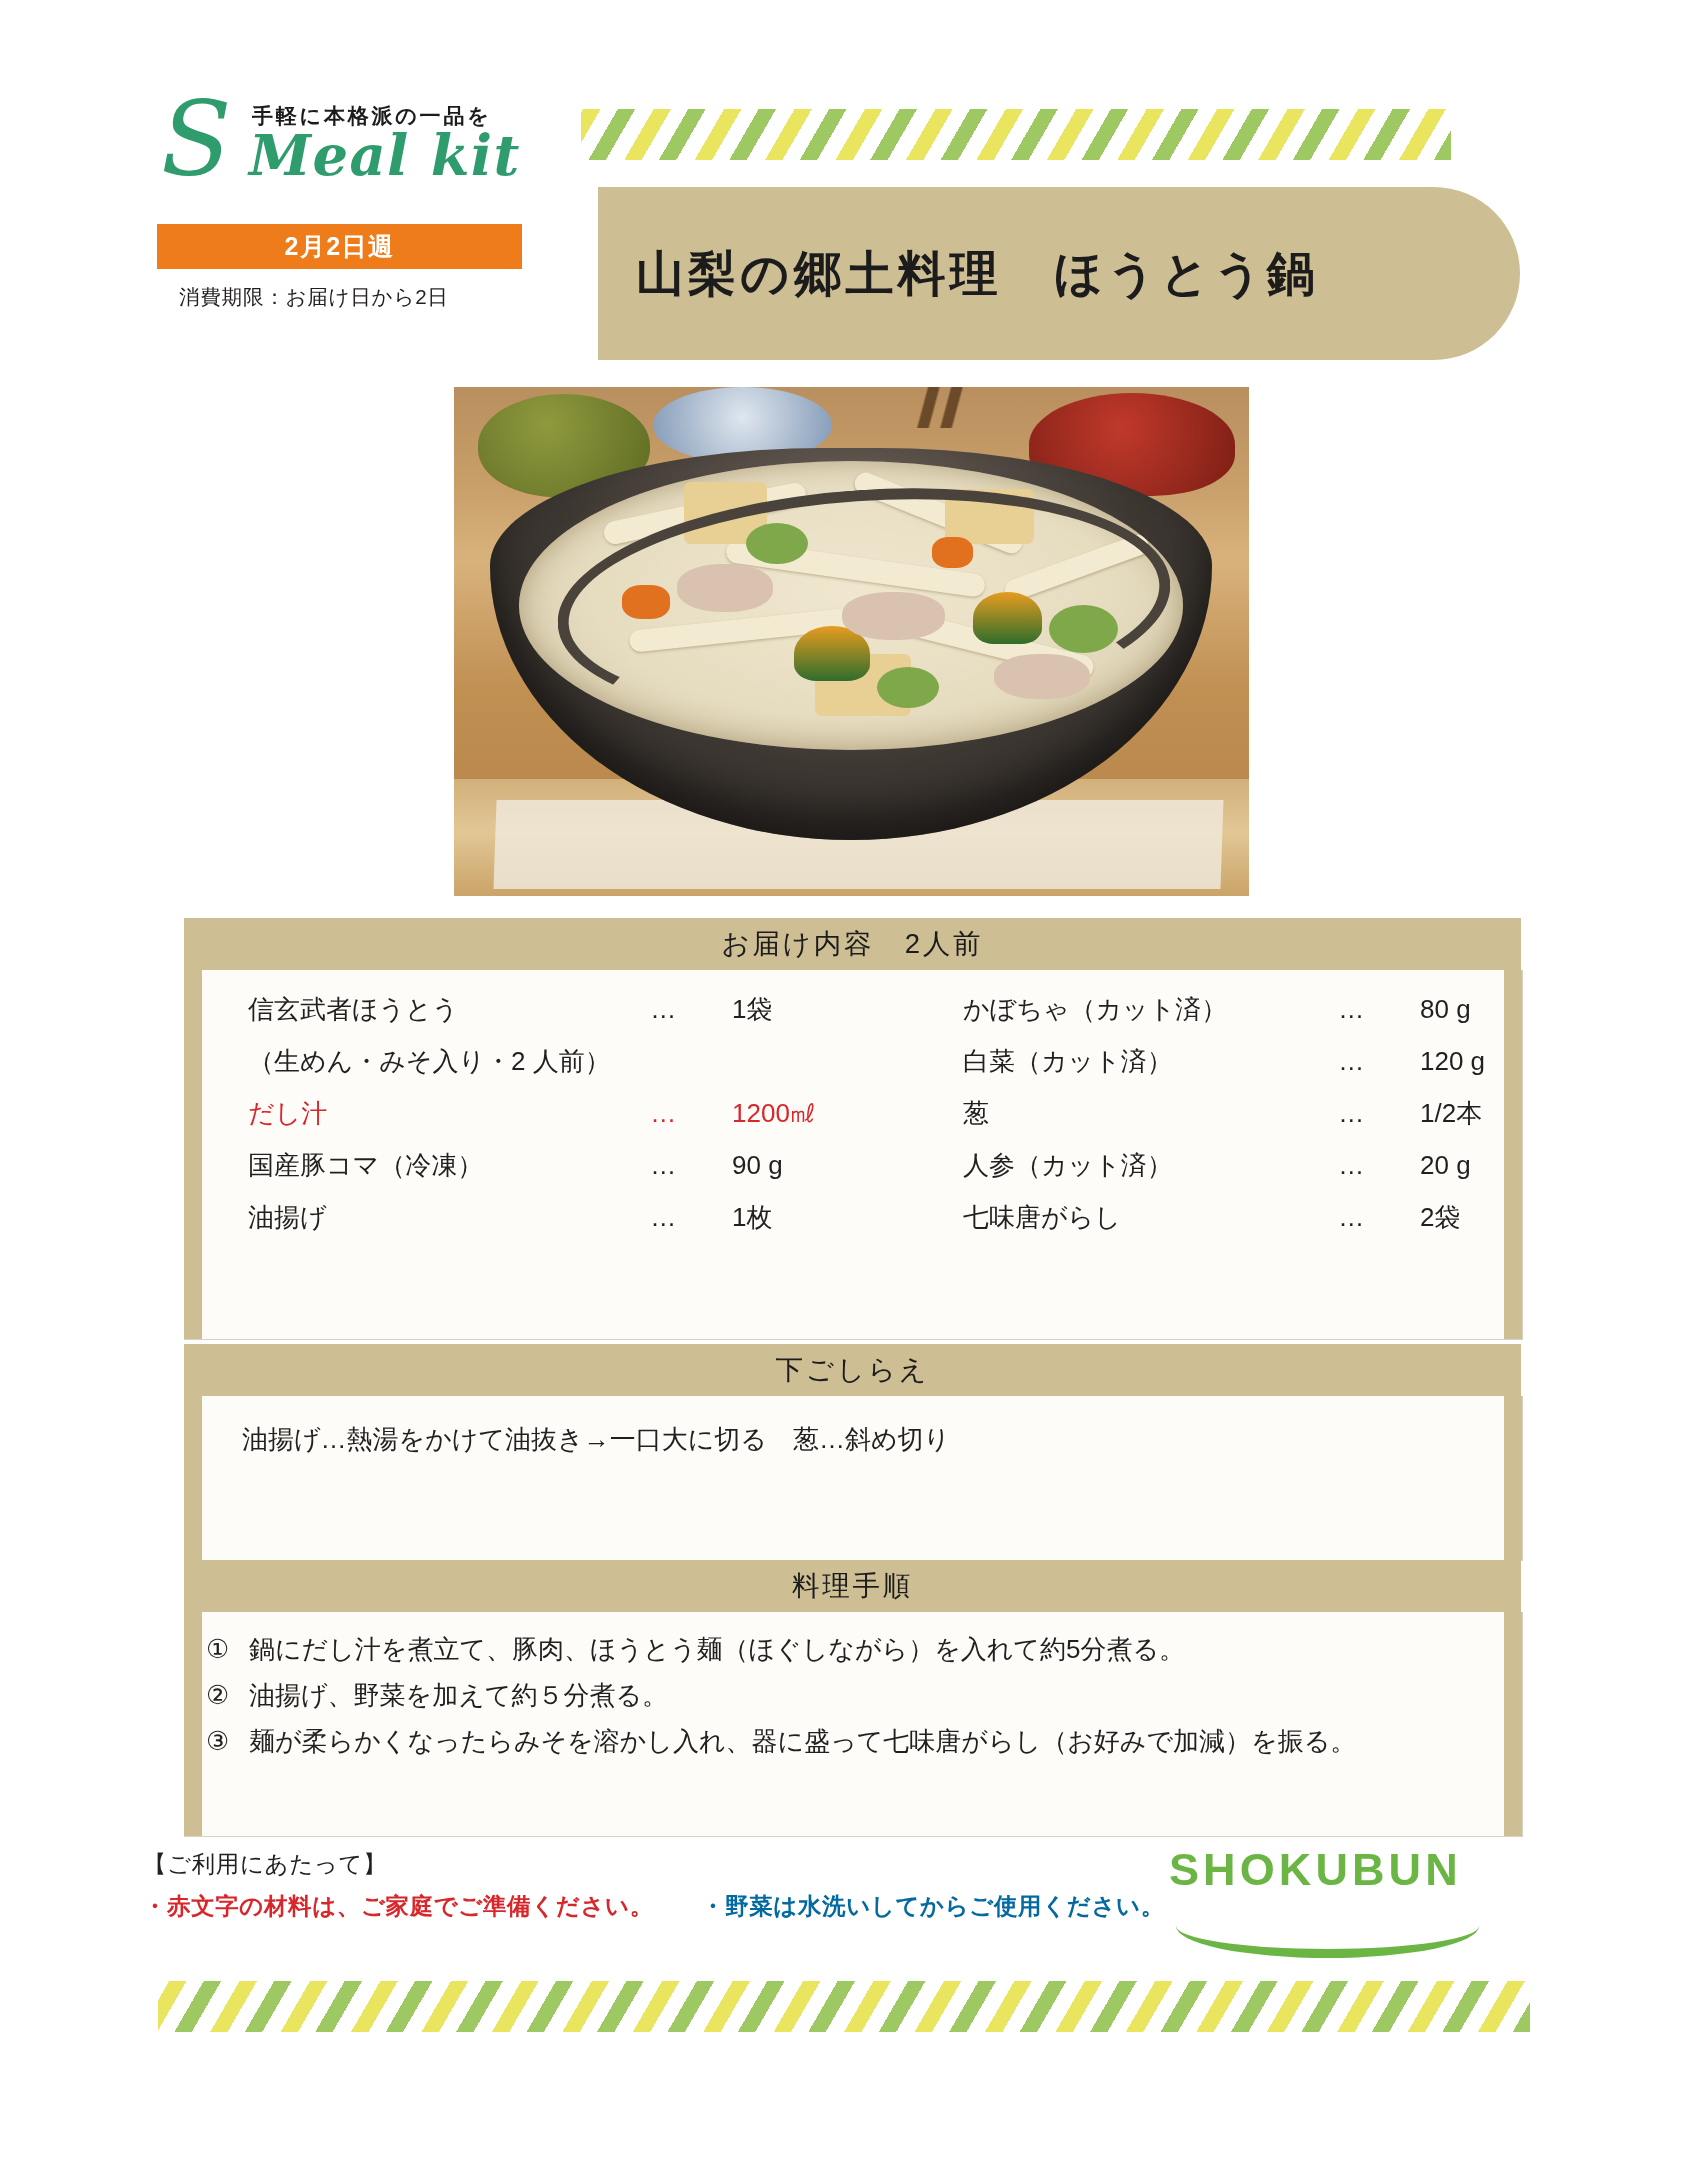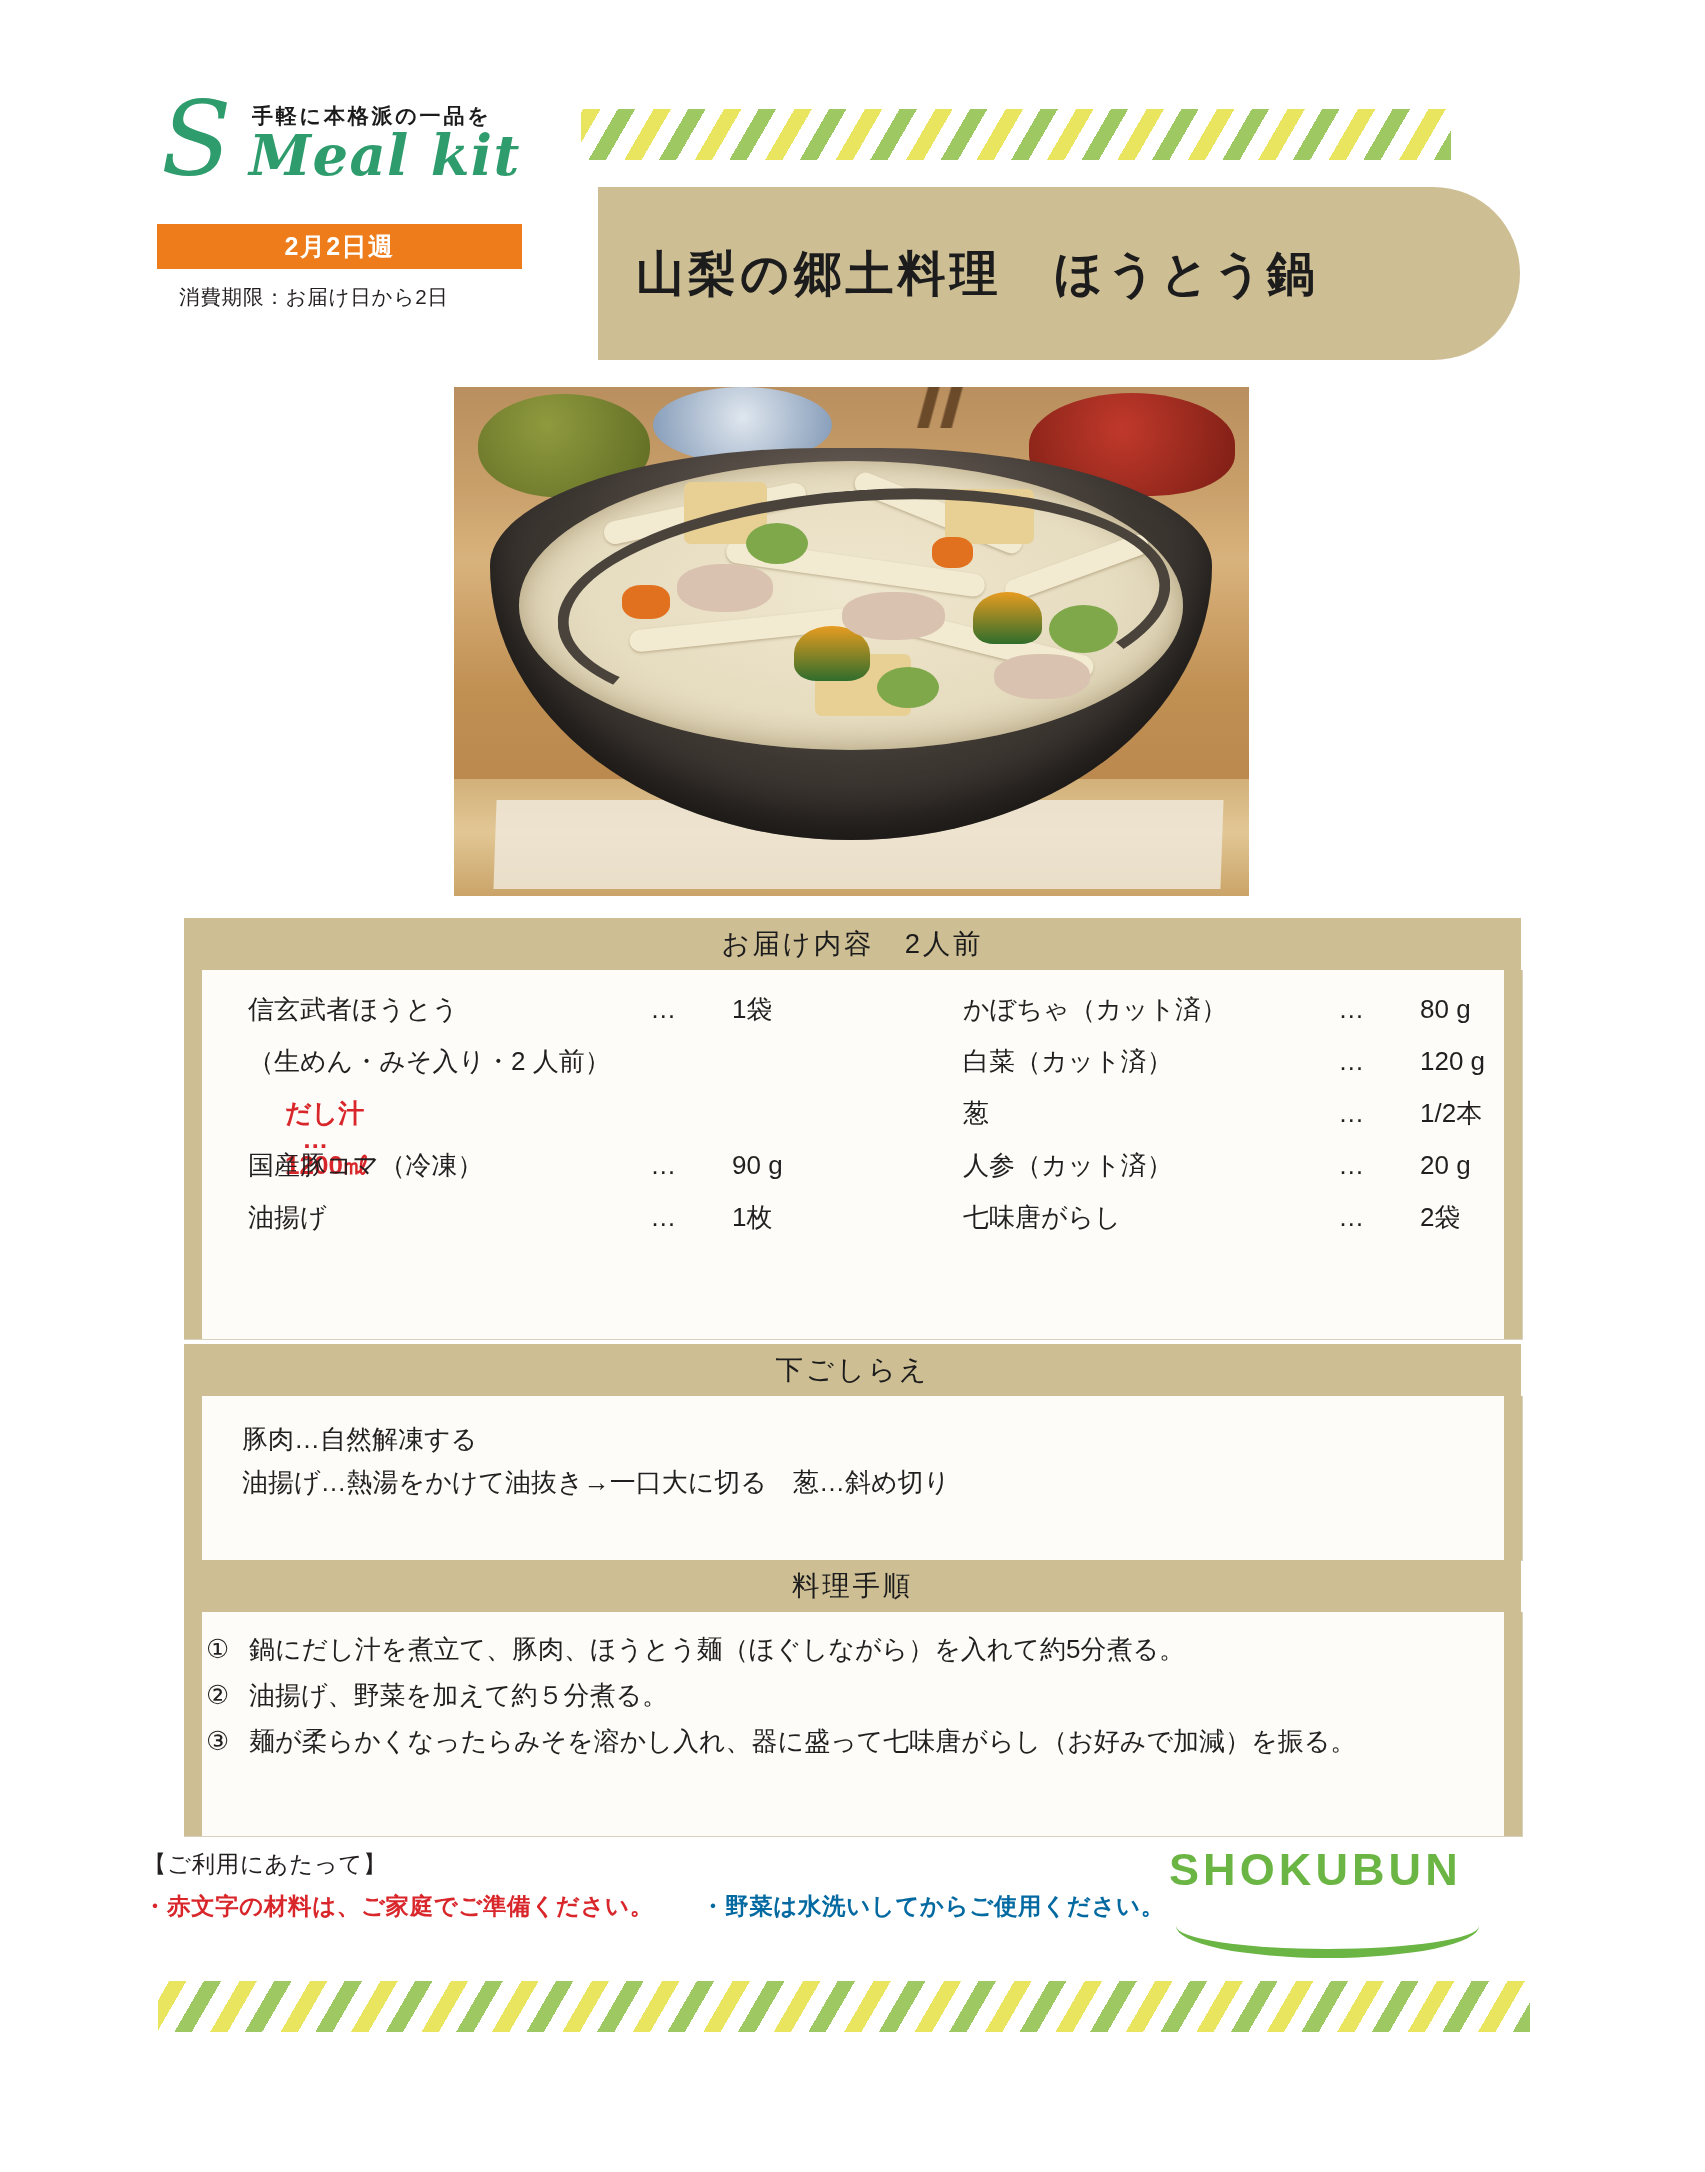--- a/index.html
+++ b/index.html
@@ -284,22 +284,21 @@
   }
   .ing-qty { flex: 0 0 auto; white-space: nowrap; margin-left: 37px; }
 
   #ing-col-left .ing-name { width: 385px; }
   #ing-col-left .ing-dots { width: 62px; }
   #ing-col-right .ing-name { width: 358px; }
   #ing-col-right .ing-dots { width: 62px; }
 
   .highlight-red {
     color: #d8262b;
-    font-weight: bold;
-    flex-direction: column;
+    font-weight: normal;
   }
 
   
   #prep-text {
     position: absolute;
     left: 242px;
     top: 1418px;
     width: 1238px;
     font-size: 26px;
     line-height: 1.65;
@@ -484,21 +483,20 @@
     <span class="ing-dots">…</span>
     <span class="ing-qty">2袋</span>
   </div>
 </div>
 
 <div class="panel-header" id="prep-header">下ごしらえ</div>
 <div class="panel-body" id="prep-body"></div>
 <div class="side-bar-left" id="bar-left-2"></div>
 <div class="side-bar-right" id="bar-right-2"></div>
 <div id="prep-text">
-  <div>豚肉…自然解凍する</div>
   <div>油揚げ…熱湯をかけて油抜き→一口大に切る　葱…斜め切り</div>
 </div>
 
 <div class="panel-header" id="steps-header">料理手順</div>
 <div class="panel-body" id="steps-body"></div>
 <div class="side-bar-left" id="bar-left-3"></div>
 <div class="side-bar-right" id="bar-right-3"></div>
 
 <div id="steps-list">
   <div class="step-row">

